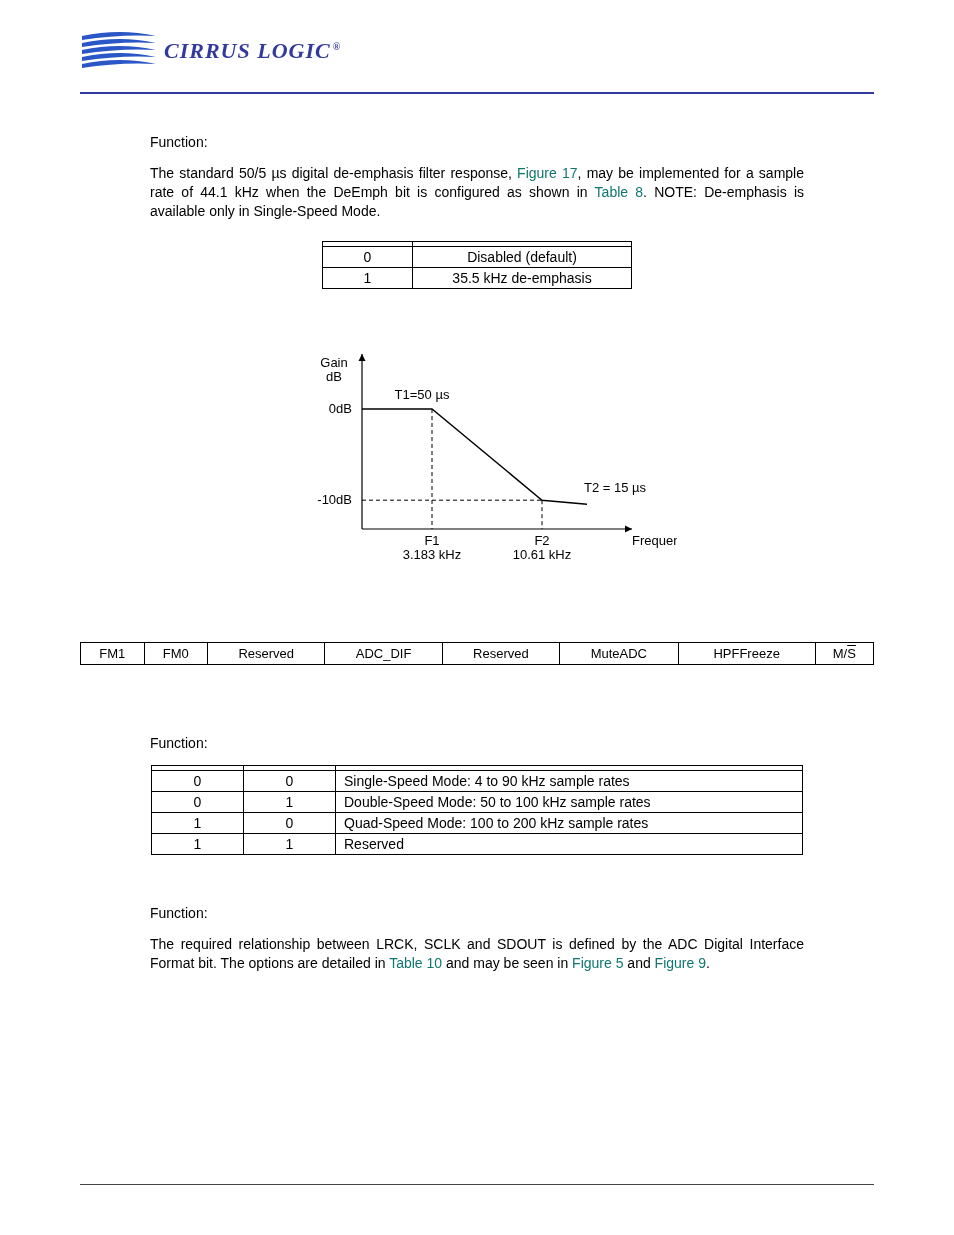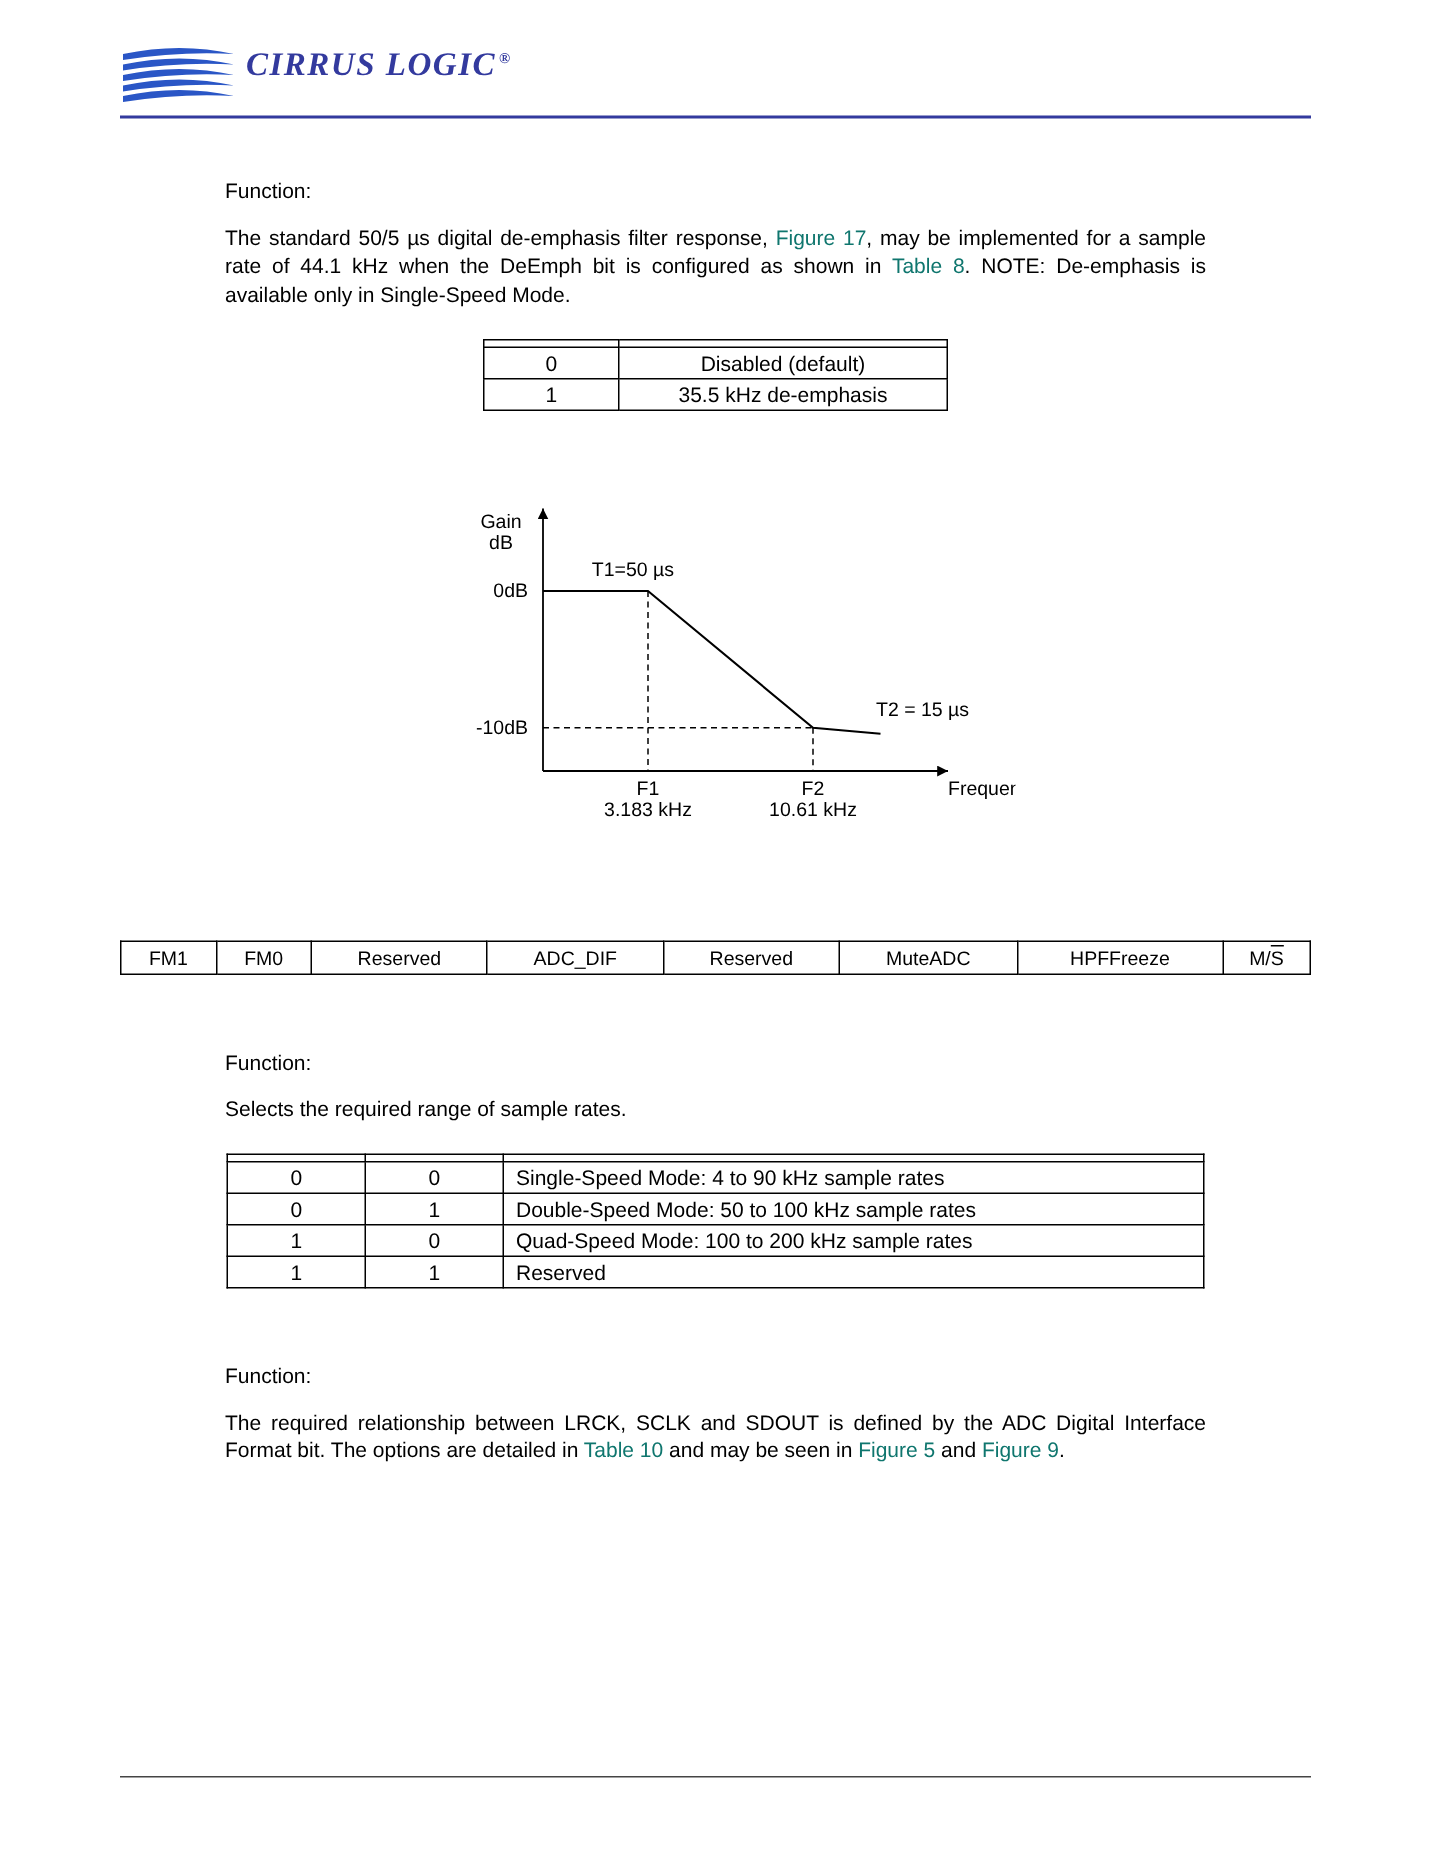--- a/index.html
+++ b/index.html
@@ -10,22 +10,23 @@
     width: 954px;
     height: 1235px;
     position: relative;
     font-size: 14px;
   }
   .page {
     padding: 30px 80px 0 80px;
   }
   .logo-row {
     display: flex;
+    align-items: center;
     gap: 6px;
-    padding-bottom: 5px;
+    padding-bottom: 20px;
     border-bottom: 2.5px solid #333a9e;
     margin-bottom: 40px;
   }
   .logo-swoosh svg { display:block; }
   .logo-text {
     font-family: "Times New Roman", serif;
     font-weight: bold;
     font-style: italic;
     font-size: 22px;
     letter-spacing: 1px;
@@ -54,21 +55,21 @@
     font-size: 14px;
     font-weight: normal;
   }
   .chart-wrap {
     width: 400px;
     margin: 0 auto 60px auto;
   }
   .reg-table {
     border-collapse: collapse;
     width: 100%;
-    margin: 0 0 50px 0;
+    margin: 0 0 70px 0;
     font-size: 13px;
   }
   .reg-table td {
     border: 1px solid #000;
     padding: 3px 4px;
     text-align: center;
     white-space: nowrap;
   }
   .reg-table td.ms { position: relative; text-align: center; }
   .reg-table td.ms .overline {
@@ -179,21 +180,20 @@
       <td>MuteADC</td>
       <td>HPFFreeze</td>
       <td class="ms"><span>M/</span><span class="overline">S</span></td>
     </tr>
   </tbody>
     </table>
 
   <div class="content">
 
     <div class="subhead">Function:</div>
-    <p class="para">Selects the required range of sample rates.</p>
 
     <table class="table9">
       <tbody>
           <tr>
             <th class="c"></th>
             <th class="c"></th>
             <th></th>
           </tr>
       <tr>
         <td class="c">0</td>

